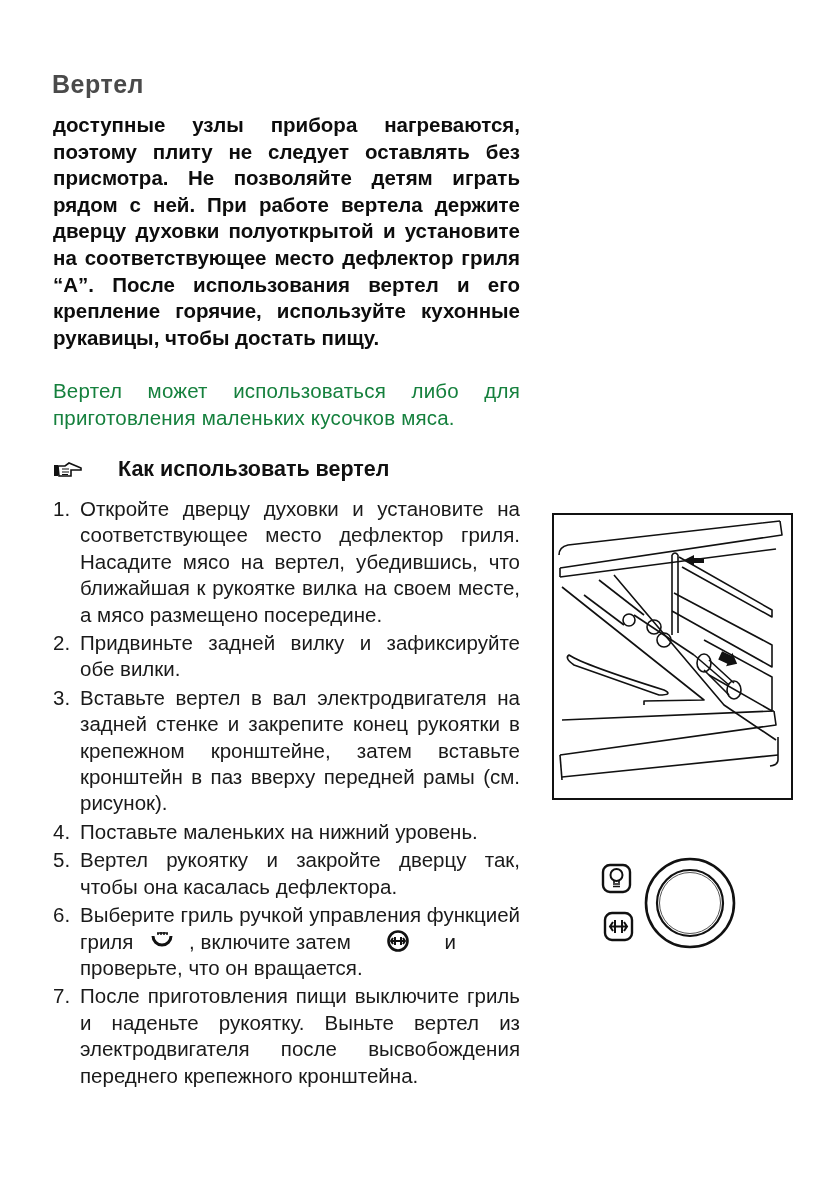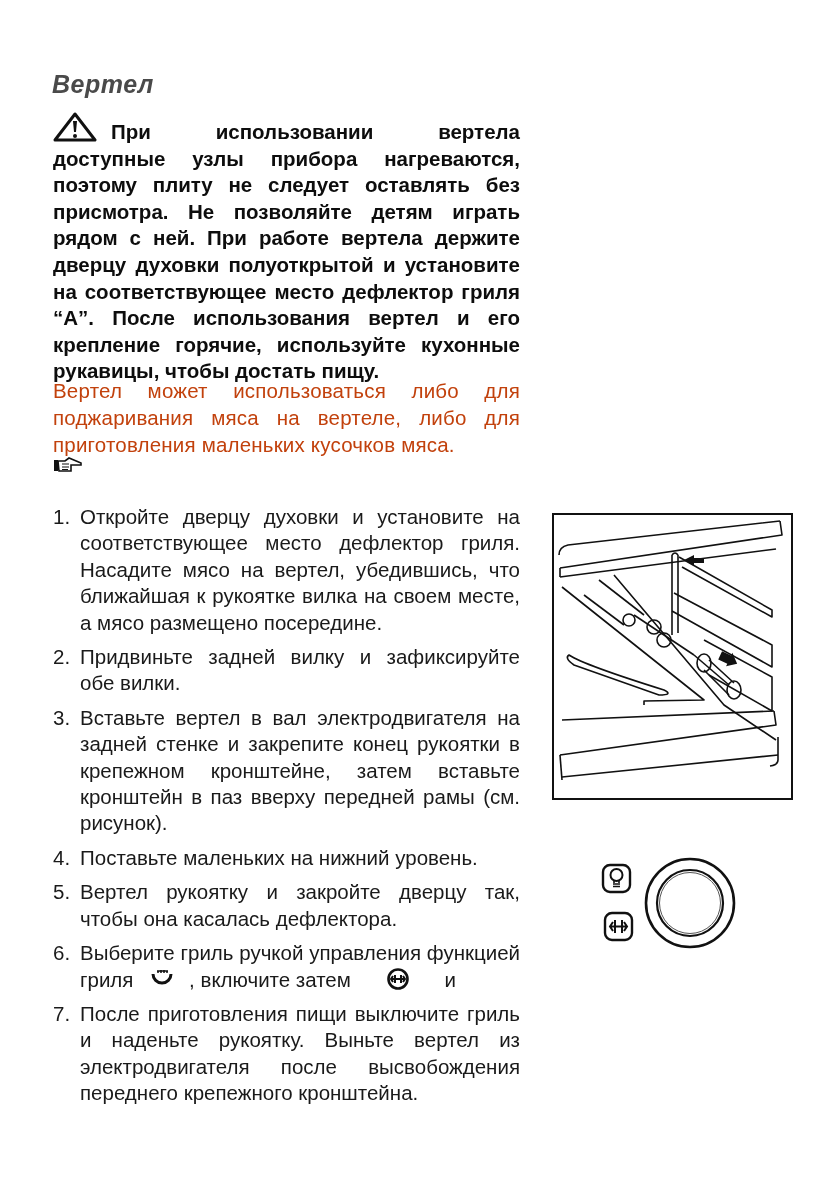--- a/index.html
+++ b/index.html
@@ -1,68 +1,61 @@
 <!DOCTYPE html>
 <html><head>
 <meta charset="utf-8">
 <style>
   html, body { margin: 0; padding: 0; background: #ffffff; }
   body { width: 840px; height: 1190px; position: relative; overflow: hidden;
          font-family: "Liberation Sans", sans-serif; color: #111111; }
   .title { position: absolute; left: 52px; top: 70px; font-size: 25px; font-weight: bold;
-           font-style: italic; color: #4a4a4a; letter-spacing: 0.5px; }
+           color: #4a4a4a; letter-spacing: 0.5px; }
   .warning { position: absolute; left: 53px; top: 112px; width: 467px; font-size: 20.5px;
              font-weight: bold; line-height: 26.6px; text-align: justify; text-align-last: left; color: #0d0d0d; }
   .warning .first { display: block; text-align: justify; text-align-last: justify; }
   .warn-icon { display: inline-block; width: 44px; height: 30px; vertical-align: -3px; margin-right: 14px; }
   .intro { position: absolute; left: 53px; top: 377px; width: 467px; font-size: 20.5px;
-           line-height: 27px; text-align: justify; color: #c2410c; letter-spacing: 0.2px; }
+           line-height: 27px; text-align: justify; color: #15803d; letter-spacing: 0.2px; }
   .intro .l1, .intro .l2 { display: block; text-align: justify; text-align-last: justify; }
   .howto { position: absolute; left: 53px; top: 457px; display: flex; align-items: center; }
   .hand-icon { width: 30px; height: 16px; margin-right: 35px; }
   .howto-title { font-size: 21.5px; font-weight: bold; color: #111; }
   .steps { position: absolute; left: 53px; top: 496px; width: 467px; margin: 0; padding: 0; list-style: none;
            font-size: 20.5px; line-height: 26.4px; color: #1a1a1a; }
   .step { position: relative; padding-left: 27px; margin-bottom: 2px; }
   .step-num { position: absolute; left: 0; top: 0; }
-  .step-text { display: block; text-align: justify; margin-top: 8px; }
+  .step-text { display: block; text-align: justify; }
   .inline-icon { display: inline-block; width: 26px; height: 22px; vertical-align: -3px; margin: 0 14px 0 10px; }
   .inline-icon.rot { margin: 0 34px 0 28px; }
   .figure { position: absolute; left: 552px; top: 513px; width: 241px; height: 287px;
             border: 2px solid #111; box-sizing: border-box; background: #fff; }
   .controls { position: absolute; left: 595px; top: 850px; width: 160px; height: 110px; }
 </style>
 </head>
 <body>
 
 <div class="title">Вертел</div>
 
 <div class="warning">
-  <span class="first">
-    <svg class="warn-icon" viewBox="0 0 44 30">
-      <path d="M22 2 L42 28 L2 28 Z" fill="none" stroke="#111" stroke-width="3" stroke-linejoin="round"></path>
-      <path d="M20 9 L24 9 L23 20 L21 20 Z" fill="#111"></path>
-      <circle cx="22" cy="24" r="2" fill="#111"></circle>
-    </svg><span>При использовании вертела</span>
-  </span>
   <span>доступные узлы прибора нагреваются, поэтому плиту не следует оставлять без присмотра. Не позволяйте детям играть рядом с ней. При работе вертела держите дверцу духовки полуоткрытой и установите на соответствующее место дефлектор гриля “A”. После использования вертел и его крепление горячие, используйте кухонные рукавицы, чтобы достать пищу.</span>
 </div>
 
 <div class="intro">
   <span class="l1">Вертел может использоваться либо для</span>
-  <span class="l2">поджаривания мяса на вертеле, либо для</span>
   <span class="l3">приготовления маленьких кусочков мяса.</span>
 </div>
 
 <div class="howto">
   <svg class="hand-icon" viewBox="0 0 30 16">
     <rect x="1" y="3" width="4" height="11" fill="#111"></rect>
     <path d="M5 4 L12 4 L16 1 L28 6 L28 8 L18 8 L18 14 L6 14 Z" fill="none" stroke="#111" stroke-width="1.6"></path>
     <path d="M9 7 H16 M9 10 H16 M9 12.5 H15" stroke="#111" stroke-width="1.2"></path>
   </svg>
+  <span class="howto-title">Как использовать вертел</span>
 </div>
 
 <ol class="steps">
   <li class="step">
     <span class="step-num">1.</span>
     <span class="step-text">Откройте дверцу духовки и установите на соответствующее место дефлектор гриля. Насадите мясо на вертел, убедившись, что ближайшая к рукоятке вилка на своем месте, а мясо размещено посередине.</span>
   </li>
   <li class="step">
     <span class="step-num">2.</span>
     <span class="step-text">Придвиньте задней вилку и зафиксируйте обе вилки.</span>
@@ -85,20 +78,21 @@
       <span>Выберите гриль ручкой управления функцией гриля</span>
       <svg class="inline-icon" viewBox="0 0 26 22">
         <path d="M4 6 A9 9 0 0 0 22 6" fill="none" stroke="#111" stroke-width="3"></path>
         <path d="M9 3 V5 M12 2 V5 M15 2 V5 M18 3 V5" stroke="#111" stroke-width="1.5"></path>
         <path d="M8 3 H19" stroke="#111" stroke-width="1.5"></path>
       </svg><span>, включите затем</span>
       <svg class="inline-icon rot" viewBox="0 0 26 22">
         <circle cx="13" cy="11" r="9.5" fill="none" stroke="#111" stroke-width="2.6"></circle>
         <path d="M6 11 H20 M8 8 L6 11 L8 14 M18 8 L20 11 L18 14 M10 7 V15 M16 7 V15" fill="none" stroke="#111" stroke-width="2"></path>
       </svg><span>и</span><br>
+      <span>проверьте, что он вращается.</span>
     </span>
   </li>
   <li class="step">
     <span class="step-num">7.</span>
     <span class="step-text">После приготовления пищи выключите гриль и наденьте рукоятку. Выньте вертел из электродвигателя после высвобождения переднего крепежного кронштейна.</span>
   </li>
 </ol>
 
 <div class="figure">
   <svg width="237" height="283" viewBox="0 0 237 283">

